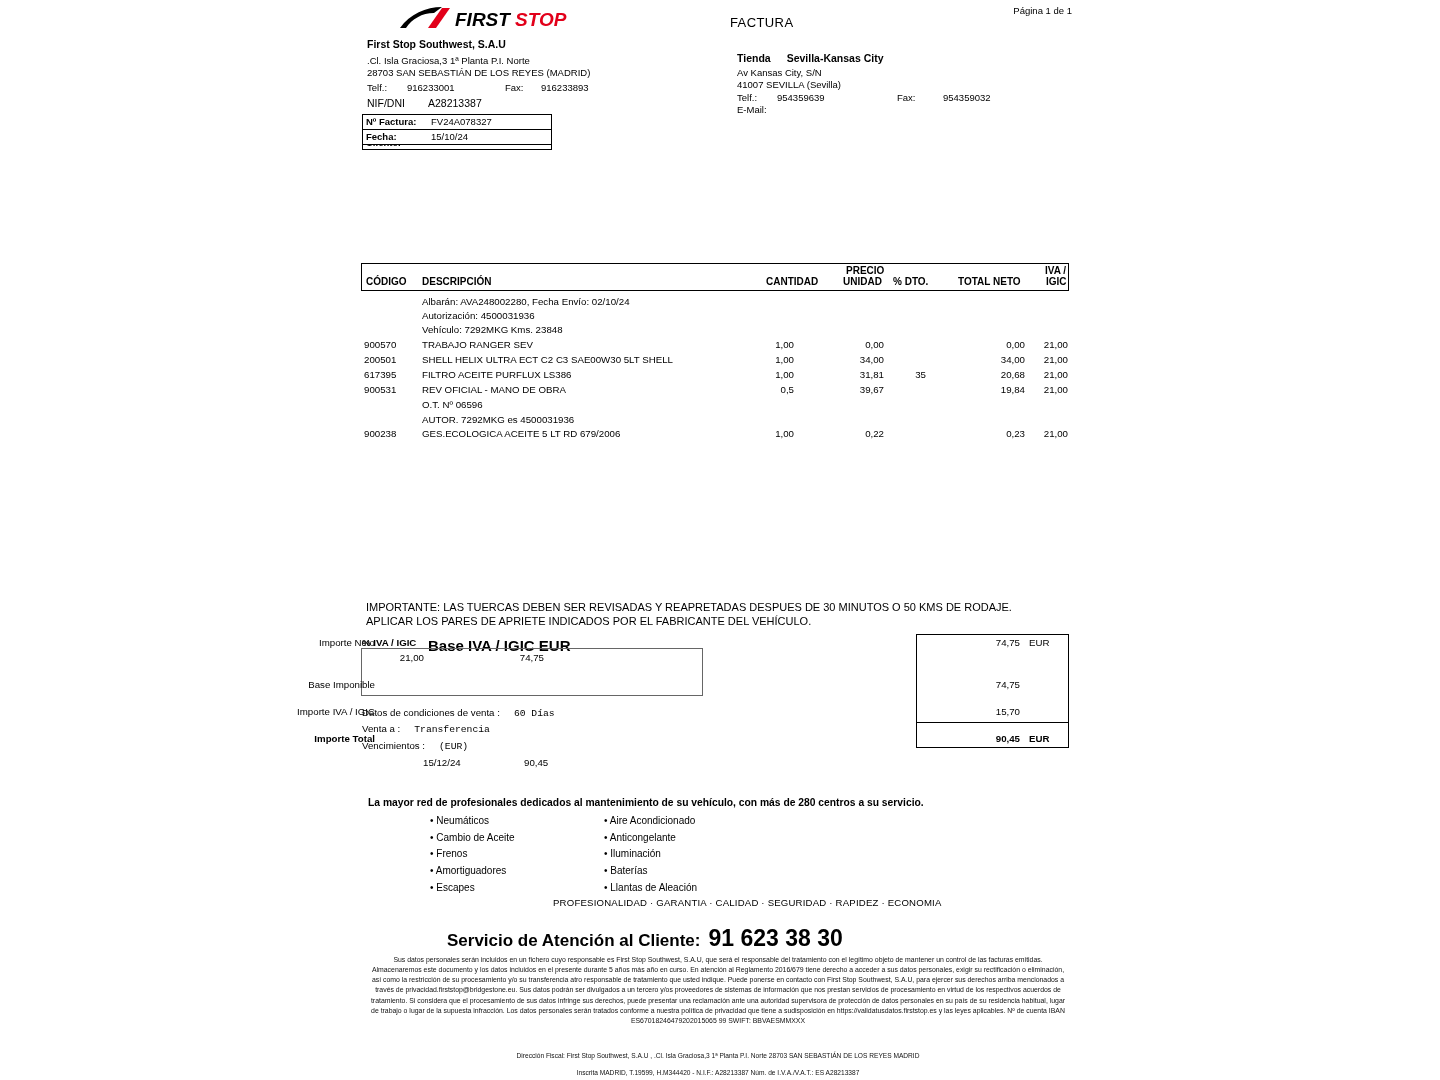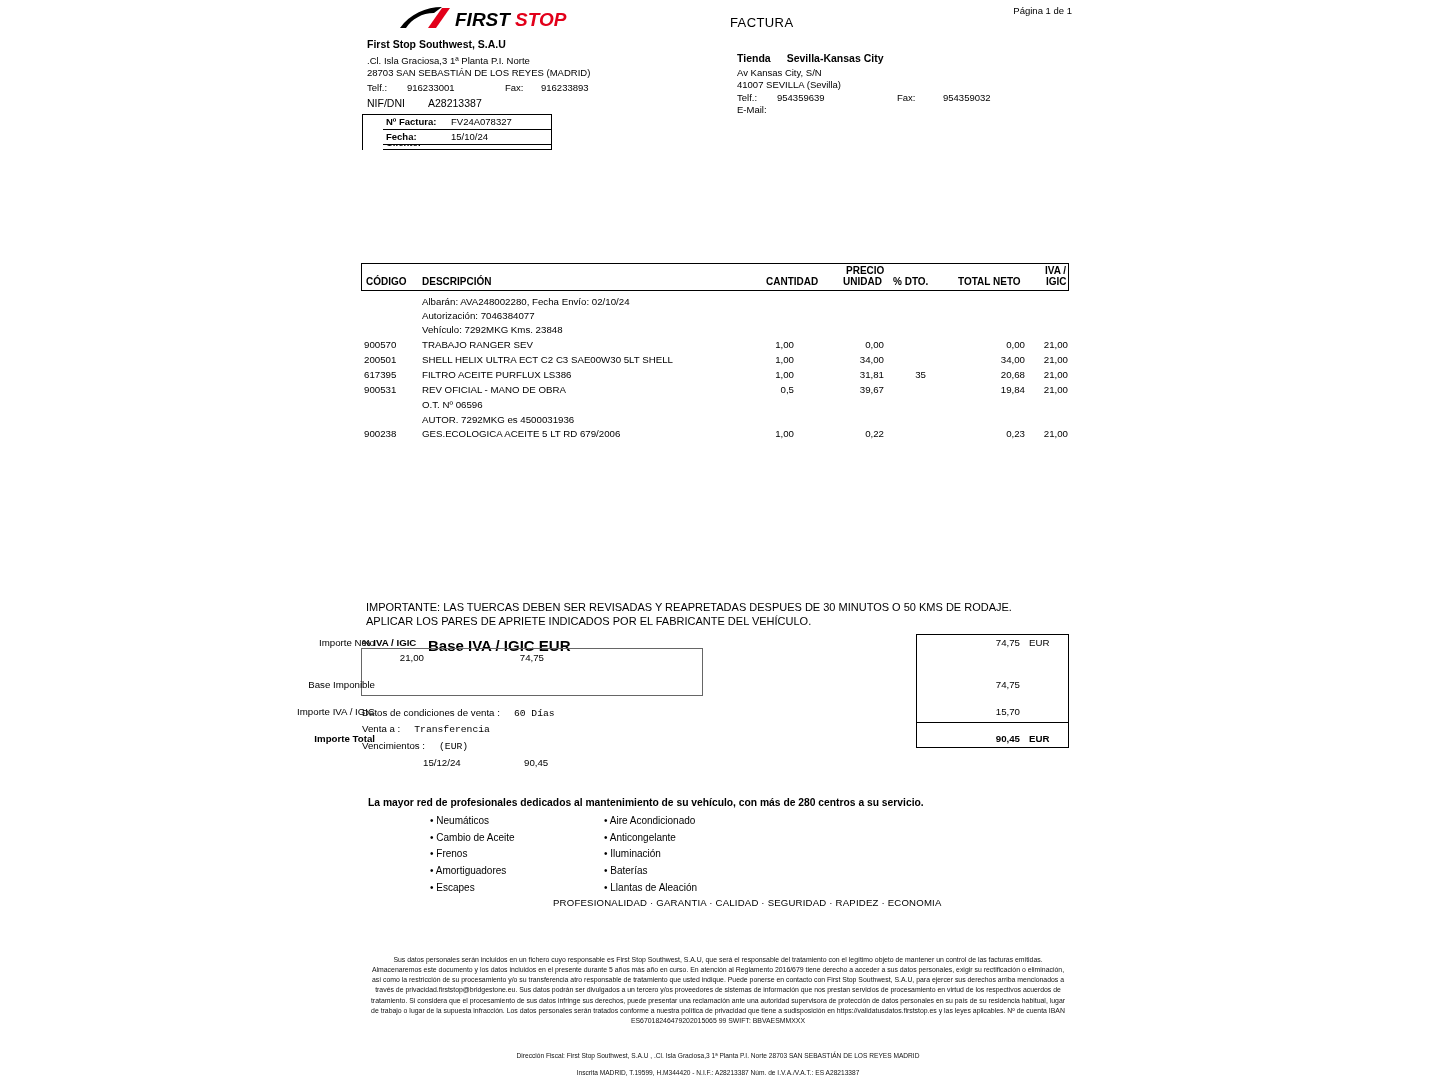--- a/index.html
+++ b/index.html
@@ -57,21 +57,20 @@
   .lbl-col { position: absolute; font-size: 9.5px; }
 
   
   .meta-box {
     position: absolute;
     left: 362px; top: 114px;
     width: 190px;
     border: 1px solid #000;
     border-bottom: none;
     box-sizing: border-box;
-    padding-left: 20px;
   }
   .meta-row {
     height: 14px;
     border-bottom: 1px solid #000;
     position: relative;
     font-size: 9.5px;
   }
   .meta-row .k {
     position: absolute;
     left: 3px; top: 1px;
@@ -283,21 +282,21 @@
   <div class="th" style="left:422px; top:276px">DESCRIPCIÓN</div>
   <div class="th r" style="left:766px; top:276px">CANTIDAD</div>
   <div class="th" style="left:846px; top:265px">PRECIO</div>
   <div class="th" style="left:843px; top:276px">UNIDAD</div>
   <div class="th" style="left:893px; top:276px">% DTO.</div>
   <div class="th" style="left:958px; top:276px">TOTAL NETO</div>
   <div class="th" style="left:1045px; top:265px">IVA /</div>
   <div class="th" style="left:1046px; top:276px">IGIC</div>
 
   <div class="row-text" style="left:422px; top:296px">Albarán: AVA248002280, Fecha Envío: 02/10/24</div>
-  <div class="row-text" style="left:422px; top:310px">Autorización: 7046384077</div>
+  <div class="row-text" style="left:422px; top:310px">Autorización: 4500031936</div>
   <div class="row-text" style="left:422px; top:324px">Vehículo: 7292MKG Kms. 23848</div>
 
   <div class="row-text" style="left:364px; top:339px">900570</div>
   <div class="row-text" style="left:422px; top:339px">TRABAJO RANGER SEV</div>
   <div class="num" style="left:744px; top:339px; width:50px">1,00</div>
   <div class="num" style="left:834px; top:339px; width:50px">0,00</div>
   <div class="num" style="left:886px; top:339px; width:40px"></div>
   <div class="num" style="left:975px; top:339px; width:50px">0,00</div>
   <div class="num" style="left:1018px; top:339px; width:50px">21,00</div>
 
@@ -385,18 +384,21 @@
 
   <div class="bullet" style="left:604px; top:815px">• <span>Aire Acondicionado</span></div>
   <div class="bullet" style="left:604px; top:832px">• <span>Anticongelante</span></div>
   <div class="bullet" style="left:604px; top:848px">• <span>Iluminación</span></div>
   <div class="bullet" style="left:604px; top:865px">• <span>Baterías</span></div>
   <div class="bullet" style="left:604px; top:882px">• <span>Llantas de Aleación</span></div>
 
   <div class="tagline">PROFESIONALIDAD · GARANTIA · CALIDAD · SEGURIDAD · RAPIDEZ · ECONOMIA</div>
 
 
+  <div class="cust-serv">
+    <span>Servicio de Atención al Cliente:</span><span class="phone">91 623 38 30</span>
+  </div>
 
   <div class="legal">Sus datos personales serán incluidos en un fichero cuyo responsable es First Stop Southwest, S.A.U, que será el responsable del tratamiento con el legítimo objeto de mantener un control de las facturas emitidas. Almacenaremos este documento y los datos incluidos en el presente durante 5 años más año en curso. En atención al Reglamento 2016/679 tiene derecho a acceder a sus datos personales, exigir su rectificación o eliminación, así como la restricción de su procesamiento y/o su transferencia atro responsable de tratamiento que usted indique. Puede ponerse en contacto con First Stop Southwest, S.A.U, para ejercer sus derechos arriba mencionados a través de privacidad.firststop@bridgestone.eu. Sus datos podrán ser divulgados a un tercero y/os proveedores de sistemas de información que nos prestan servicios de procesamiento en virtud de los respectivos acuerdos de tratamiento. Si considera que el procesamiento de sus datos infringe sus derechos, puede presentar una reclamación ante una autoridad supervisora de protección de datos personales en su país de su residencia habitual, lugar de trabajo o lugar de la supuesta infracción. Los datos personales serán tratados conforme a nuestra política de privacidad que tiene a sudisposición en https://validatusdatos.firststop.es y las leyes aplicables. Nº de cuenta IBAN ES67018246479202015065 99 SWIFT: BBVAESMMXXX</div>
   <div class="legal-foot" style="top:1052px">Dirección Fiscal: First Stop Southwest, S.A.U , .Cl. Isla Graciosa,3  1ª Planta  P.I. Norte 28703 SAN SEBASTIÁN DE LOS REYES MADRID</div>
   <div class="legal-foot" style="top:1069px">Inscrita MADRID, T.19599, H.M344420 - N.I.F.: A28213387 Núm. de I.V.A./V.A.T.: ES A28213387</div>
 
 </div>
 
 </body></html>

